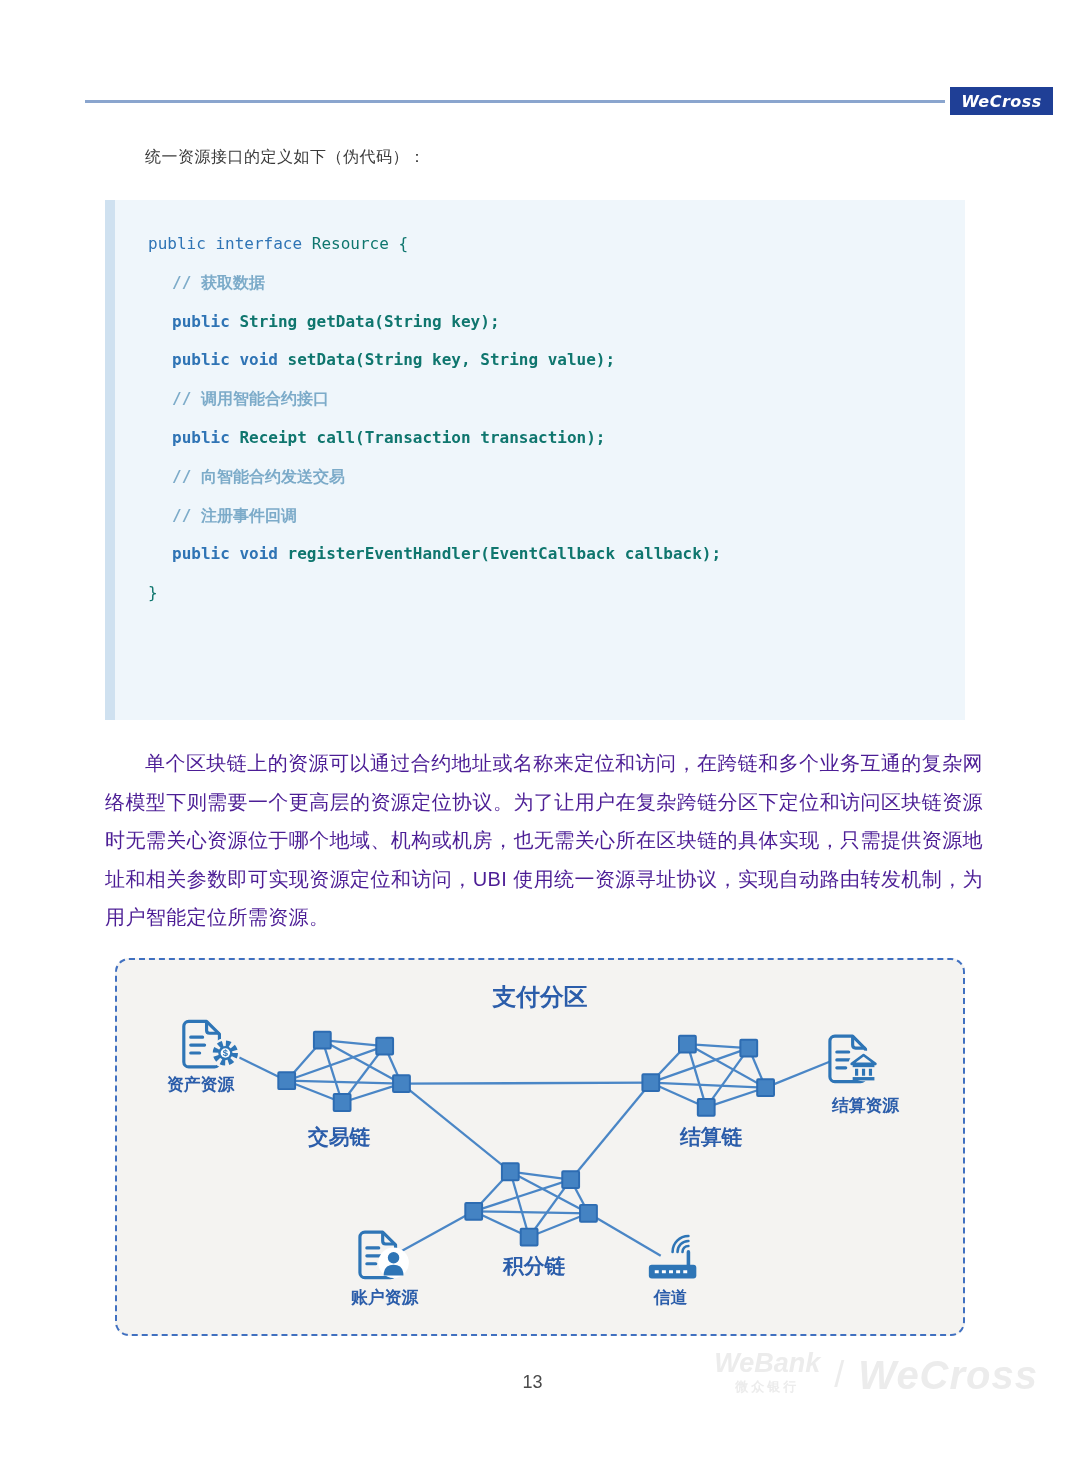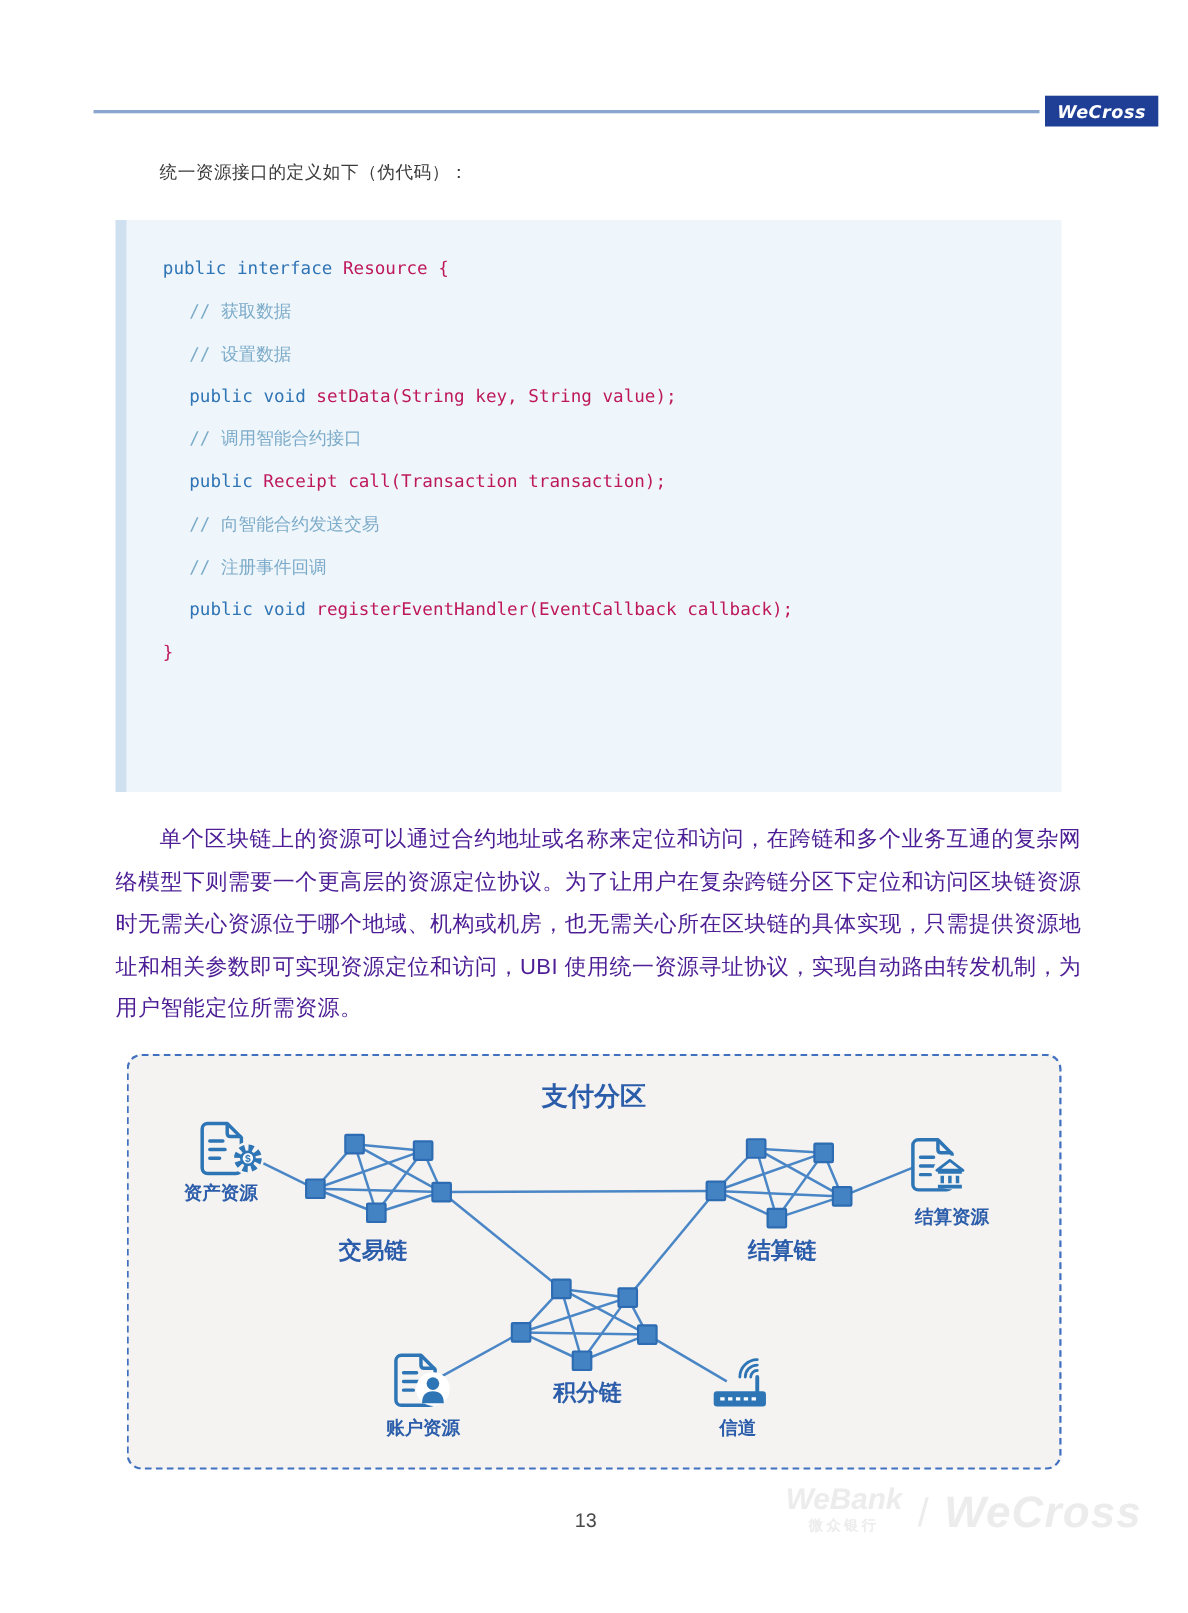--- a/index.html
+++ b/index.html
@@ -20,24 +20,24 @@
   
   .intro { position:absolute; left:145px; top:147px; font-size:16px; color:#3a3a3a; letter-spacing:.5px; }
   
   .code-block {
     position:absolute; left:105px; top:200px; width:860px; height:520px;
     background:#eff6fb; border-left:10px solid #cfe1f0;
     padding:34px 0 0 33px;
     font-family:"DejaVu Sans Mono", monospace; font-size:16px;
   }
   .code-line { height:38.8px; white-space:pre; color:#37495e; }
-  .code-line.indent-1 { padding-left:24px; }
+  .code-line.indent-1 { padding-left:24px;font-weight:bold; }
   .code-line .kw { color:#2f74b5; }
   .code-line .cm { color:#7cabc9; }
-  .code-line .pl { color:#be185d;text-align:right; }
+  .code-line .pl { color:#0f766e;text-align:right; }
   
   .body-para {
     position:absolute; left:105px; top:744px; width:878px;
     font-size:20px; line-height:38.6px; text-align:justify;
     text-indent:2em; color:#4c1d95; letter-spacing:.4px;
   }
   
   .diagram {
     position:absolute; left:115px; top:958px; width:850px; height:378px;
     background:#f4f3f1; border:2px dashed #4070c0; border-radius:14px;text-align:center;
@@ -68,21 +68,21 @@
 <div class="header-rule"></div>
 <div class="logo-badge">
   <span>WeCross</span>
 </div>
 
 <p class="intro">统一资源接口的定义如下（伪代码）：</p>
 
 <div class="code-block" id="code-lines">
     <div class="code-line indent-0"><span class="kw">public</span><span class="pl"> </span><span class="kw">interface</span><span class="pl"> Resource {</span></div>
     <div class="code-line indent-1"><span class="cm">// 获取数据</span></div>
-    <div class="code-line indent-1"><span class="cm">// 设置数据</span></div>
+    <div class="code-line indent-1"><span class="kw">public</span><span class="pl"> String getData(String key);</span></div>
     <div class="code-line indent-1"><span class="kw">public</span><span class="pl"> </span><span class="kw">void</span><span class="pl"> setData(String key, String value);</span></div>
     <div class="code-line indent-1"><span class="cm">// 调用智能合约接口</span></div>
     <div class="code-line indent-1"><span class="kw">public</span><span class="pl"> Receipt call(Transaction transaction);</span></div>
     <div class="code-line indent-1"><span class="cm">// 向智能合约发送交易</span></div>
     <div class="code-line indent-1"><span class="cm">// 注册事件回调</span></div>
     <div class="code-line indent-1"><span class="kw">public</span><span class="pl"> </span><span class="kw">void</span><span class="pl"> registerEventHandler(EventCallback callback);</span></div>
     <div class="code-line indent-0"><span class="pl">}</span></div>
   </div>
 
 <p class="body-para">单个区块链上的资源可以通过合约地址或名称来定位和访问，在跨链和多个业务互通的复杂网络模型下则需要一个更高层的资源定位协议。为了让用户在复杂跨链分区下定位和访问区块链资源时无需关心资源位于哪个地域、机构或机房，也无需关心所在区块链的具体实现，只需提供资源地址和相关参数即可实现资源定位和访问，UBI 使用统一资源寻址协议，实现自动路由转发机制，为用户智能定位所需资源。</p>

